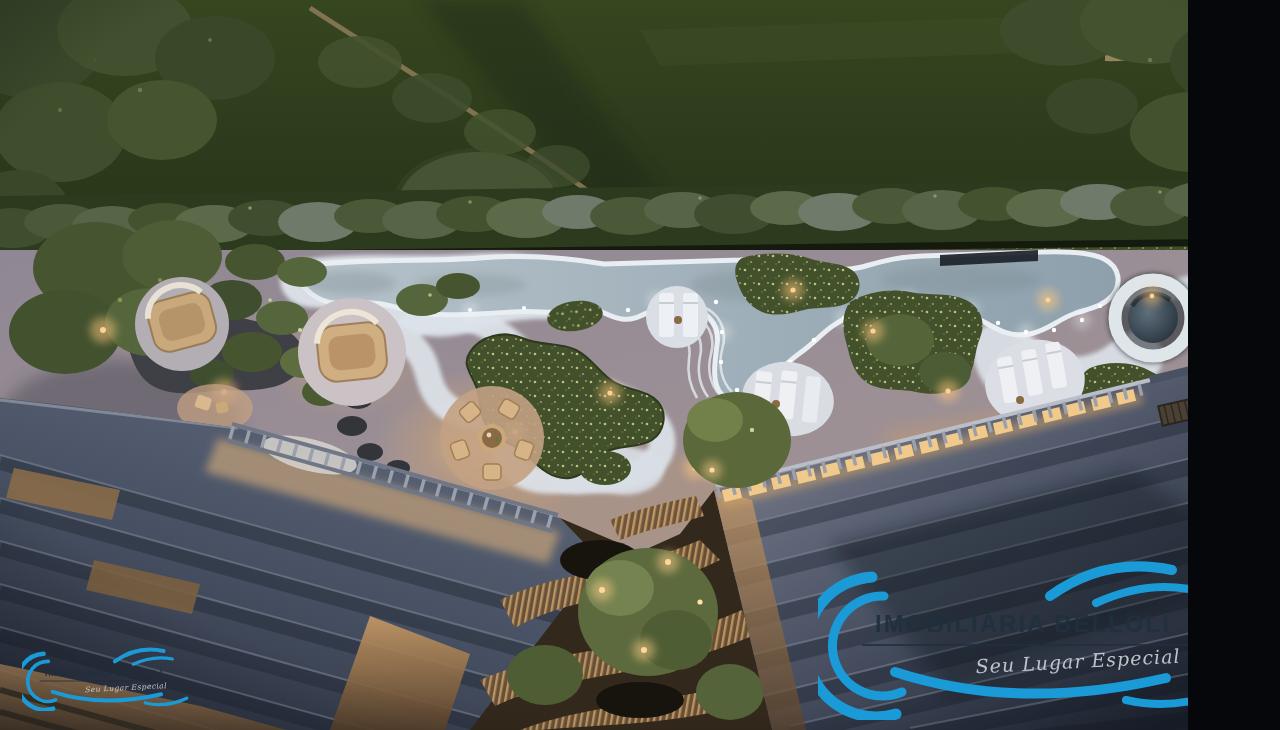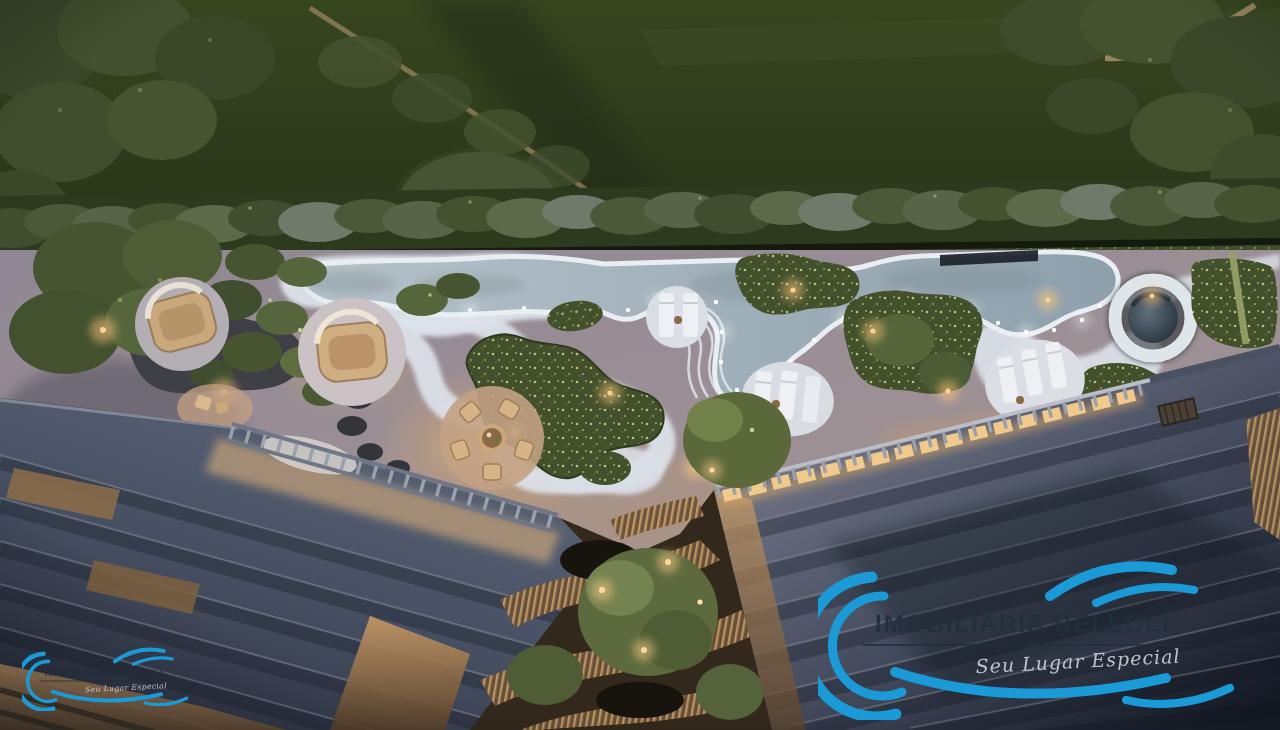--- a/index.html
+++ b/index.html
@@ -1,16 +1,16 @@
 <!DOCTYPE html>
 <html><head>
 <meta charset="utf-8">
 <style>
   html,body{margin:0;padding:0;background:#05070a;}
-  .stage{position:relative;width:1280px;height:730px;overflow:hidden;background:#10150d;
+  .stage{position:relative;width:1188px;height:730px;overflow:hidden;background:#10150d;
          font-family:"Liberation Sans",sans-serif;}
   .stage svg{position:absolute;left:0;top:0;display:block;}
   
   .logo{position:absolute;width:420px;height:170px;pointer-events:none;}
   .logo-main{left:818px;top:550px;}
   .logo-small{left:22px;top:643px;transform:scale(0.40);transform-origin:0 0;}
   .logo .swooshes{position:absolute;left:0;top:0;width:420px;height:170px;}
   .logo .brand{position:absolute;left:30px;top:60px;width:350px;text-align:center;
         font-weight:700;font-size:24px;letter-spacing:2px;color:#20303e;opacity:.92;
         white-space:nowrap;font-family:"Liberation Sans",sans-serif;}

